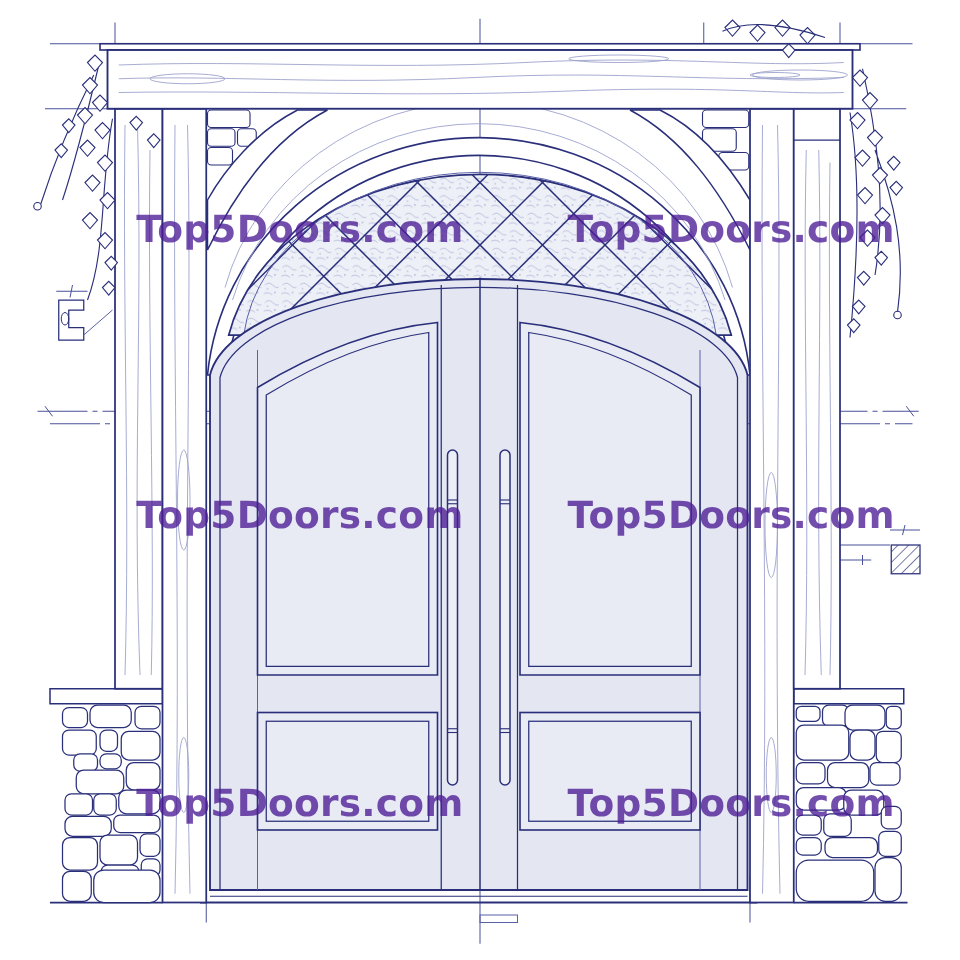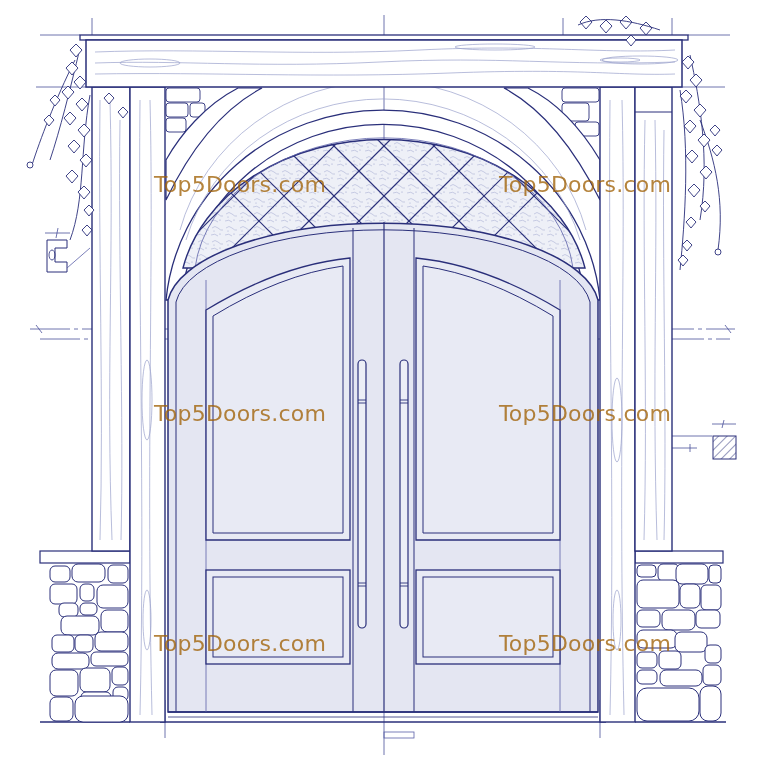--- a/index.html
+++ b/index.html
@@ -1,18 +1,18 @@
 <!DOCTYPE html>
 <html><head>
 <meta charset="utf-8">
 <style>
   html,body{margin:0;padding:0;background:#ffffff;}
   body{width:768px;height:768px;overflow:hidden;position:relative;font-family:"Liberation Sans",sans-serif;}
   #canvas{position:absolute;left:0;top:0;width:768px;height:768px;}
-  .wm{position:absolute;font-family:"DejaVu Sans",sans-serif;font-weight:normal;font-size:22px;color:#a16207;opacity:0.78;letter-spacing:0.2px;white-space:nowrap;transform:translate(-50%,-50%);pointer-events:none;}
+  .wm{position:absolute;font-family:"DejaVu Sans",sans-serif;font-weight:bold;font-size:30px;color:#4c1d95;opacity:0.78;letter-spacing:0.2px;white-space:nowrap;transform:translate(-50%,-50%);pointer-events:none;}
   .ln{stroke:#2a2f7a;fill:none;}
   .thin{stroke:#5a60a8;fill:none;stroke-width:0.8;}
   .grain{stroke:#9aa0cc;fill:none;stroke-width:0.7;}
   .dim{stroke:#4a509a;fill:none;stroke-width:0.8;}
 </style>
 </head>
 <body>
 
 <svg id="canvas" viewBox="0 0 768 768" xmlns="http://www.w3.org/2000/svg">
   <defs>

